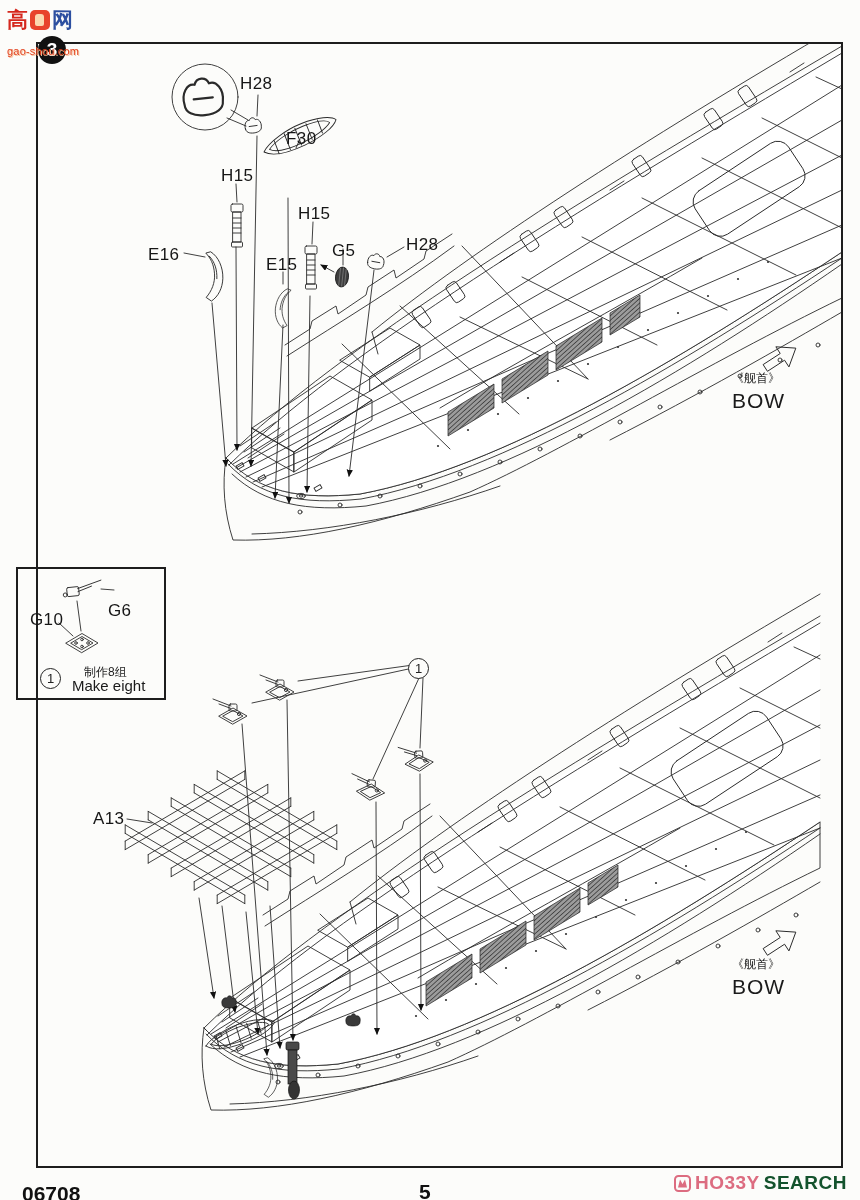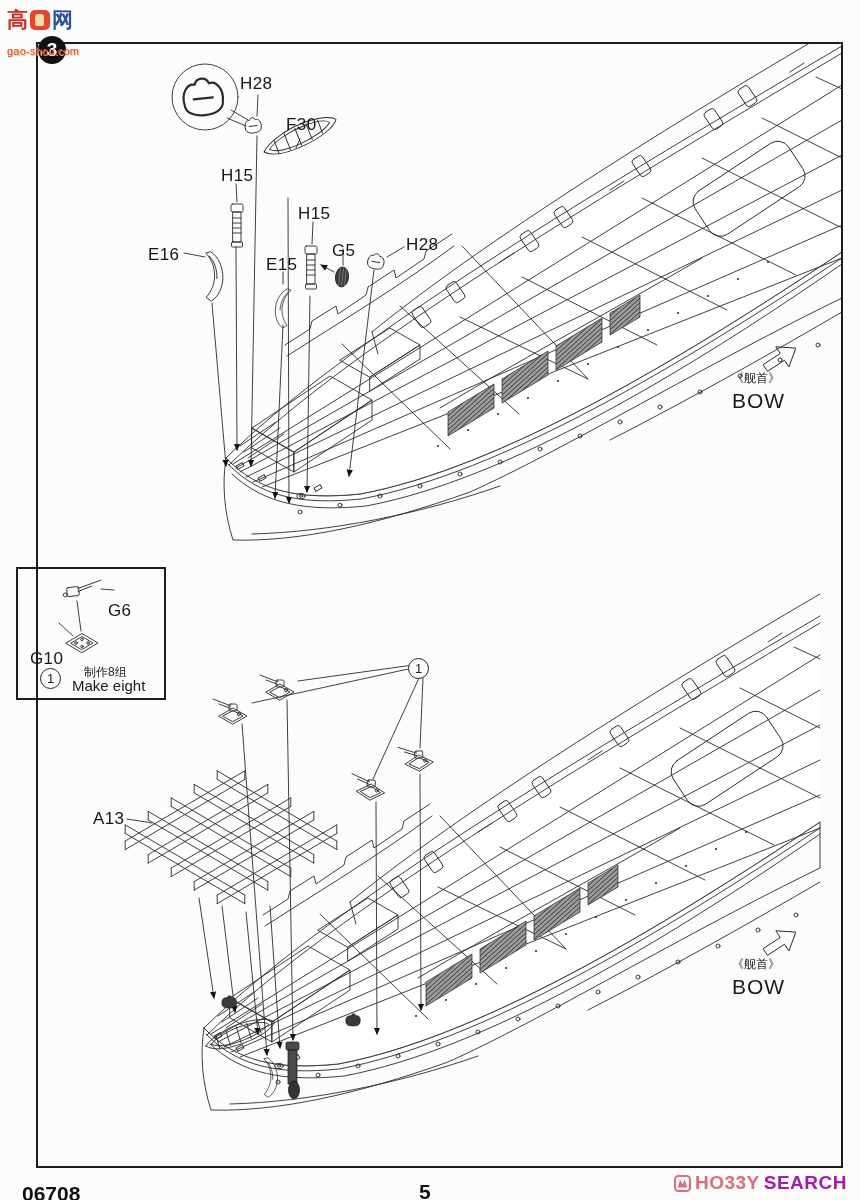--- a/index.html
+++ b/index.html
@@ -15,21 +15,21 @@
      font-size:13px;text-align:center;line-height:19px;background:#fcfcfa;box-sizing:content-box;}
   .inset-box{position:absolute;left:16px;top:567px;width:150px;height:133px;border:2px solid #1d1d1d;box-sizing:border-box;background:transparent;}
   .note-cn{position:absolute;font-size:12px;color:#222;}
   .note-en{position:absolute;font-size:15px;color:#1a1a1a;}
   .bow-block{position:absolute;width:80px;text-align:left;color:#1a1a1a;}
   .bow-cn{font-size:12px;letter-spacing:0px;}
   .bow-en{font-size:21px;letter-spacing:1px;margin-top:2px;}
   .footer-num{position:absolute;font-size:21px;font-weight:bold;color:#111;margin-top:10px;}
   .brand{position:absolute;top:1172px;right:13px;display:flex;align-items:center;gap:4px;margin-left:32px;}
   .brand .hobby{color:#dc6c80;font-size:19px;font-weight:bold;letter-spacing:.5px;}
-  .brand .search{color:#a21caf;font-size:19px;font-weight:bold;letter-spacing:.5px;}
+  .brand .search{color:#14532d;font-size:19px;font-weight:bold;letter-spacing:.5px;}
   .wm{position:absolute;left:7px;top:9px;line-height:1;}
   .wm-row{display:flex;align-items:center;gap:2px;font-weight:bold;font-size:21px;}
   .wm-cn1{color:#d5281e;}
   .wm-cn2{color:#2c4fa0;}
   .wm-thumb{display:inline-block;width:20px;height:20px;border-radius:5px;background:#e8442b;position:relative;}
   .wm-thumb:after{content:"";position:absolute;left:5px;top:4px;width:9px;height:12px;background:#fbd9b0;border-radius:3px 3px 2px 2px;}
   .wm-url{margin-top:16px;font-size:11px;font-weight:normal;color:#e2401c;text-shadow:1px 1px 0 #f6c09a;letter-spacing:.2px;}
 </style>
 </head>
 <body>
@@ -306,31 +306,31 @@
       </g>
     </g>
 
     <use href="#blockarrow" transform="translate(758,356) rotate(-33)"></use>
     <use href="#blockarrow" transform="translate(758,940) rotate(-33)"></use>
   </svg>
 
   <div class="step-badge">3</div>
 
   <div class="lbl" style="left:240px;top:74px;">H28</div>
-  <div class="lbl" style="left:286px;top:115px;">F30</div>
+  <div class="lbl" style="left:286px;top:129px;">F30</div>
   <div class="lbl" style="left:221px;top:166px;">H15</div>
   <div class="lbl" style="left:298px;top:204px;">H15</div>
   <div class="lbl" style="left:332px;top:241px;">G5</div>
   <div class="lbl" style="left:406px;top:235px;">H28</div>
   <div class="lbl" style="left:148px;top:245px;">E16</div>
   <div class="lbl" style="left:266px;top:255px;">E15</div>
 
   <div class="inset-box"></div>
   <div class="lbl" style="left:108px;top:582px;margin-top:19px;">G6</div>
-  <div class="lbl" style="left:30px;top:610px;margin-top:39px;">G10</div>
+  <div class="lbl" style="left:30px;top:610px;">G10</div>
   <div class="badge" style="left:40px;top:668px;">1</div>
   <div class="note-cn" style="left:84px;top:664px;text-align:center;">制作8组</div>
   <div class="note-en" style="left:72px;top:677px;">Make eight</div>
 
   <div class="badge" style="left:408px;top:658px;">1</div>
   <div class="lbl" style="left:93px;top:809px;">A13</div>
 
   <div class="bow-block" style="left:732px;top:370px;">
     <div class="bow-cn">《舰首》</div>
     <div class="bow-en">BOW</div>

